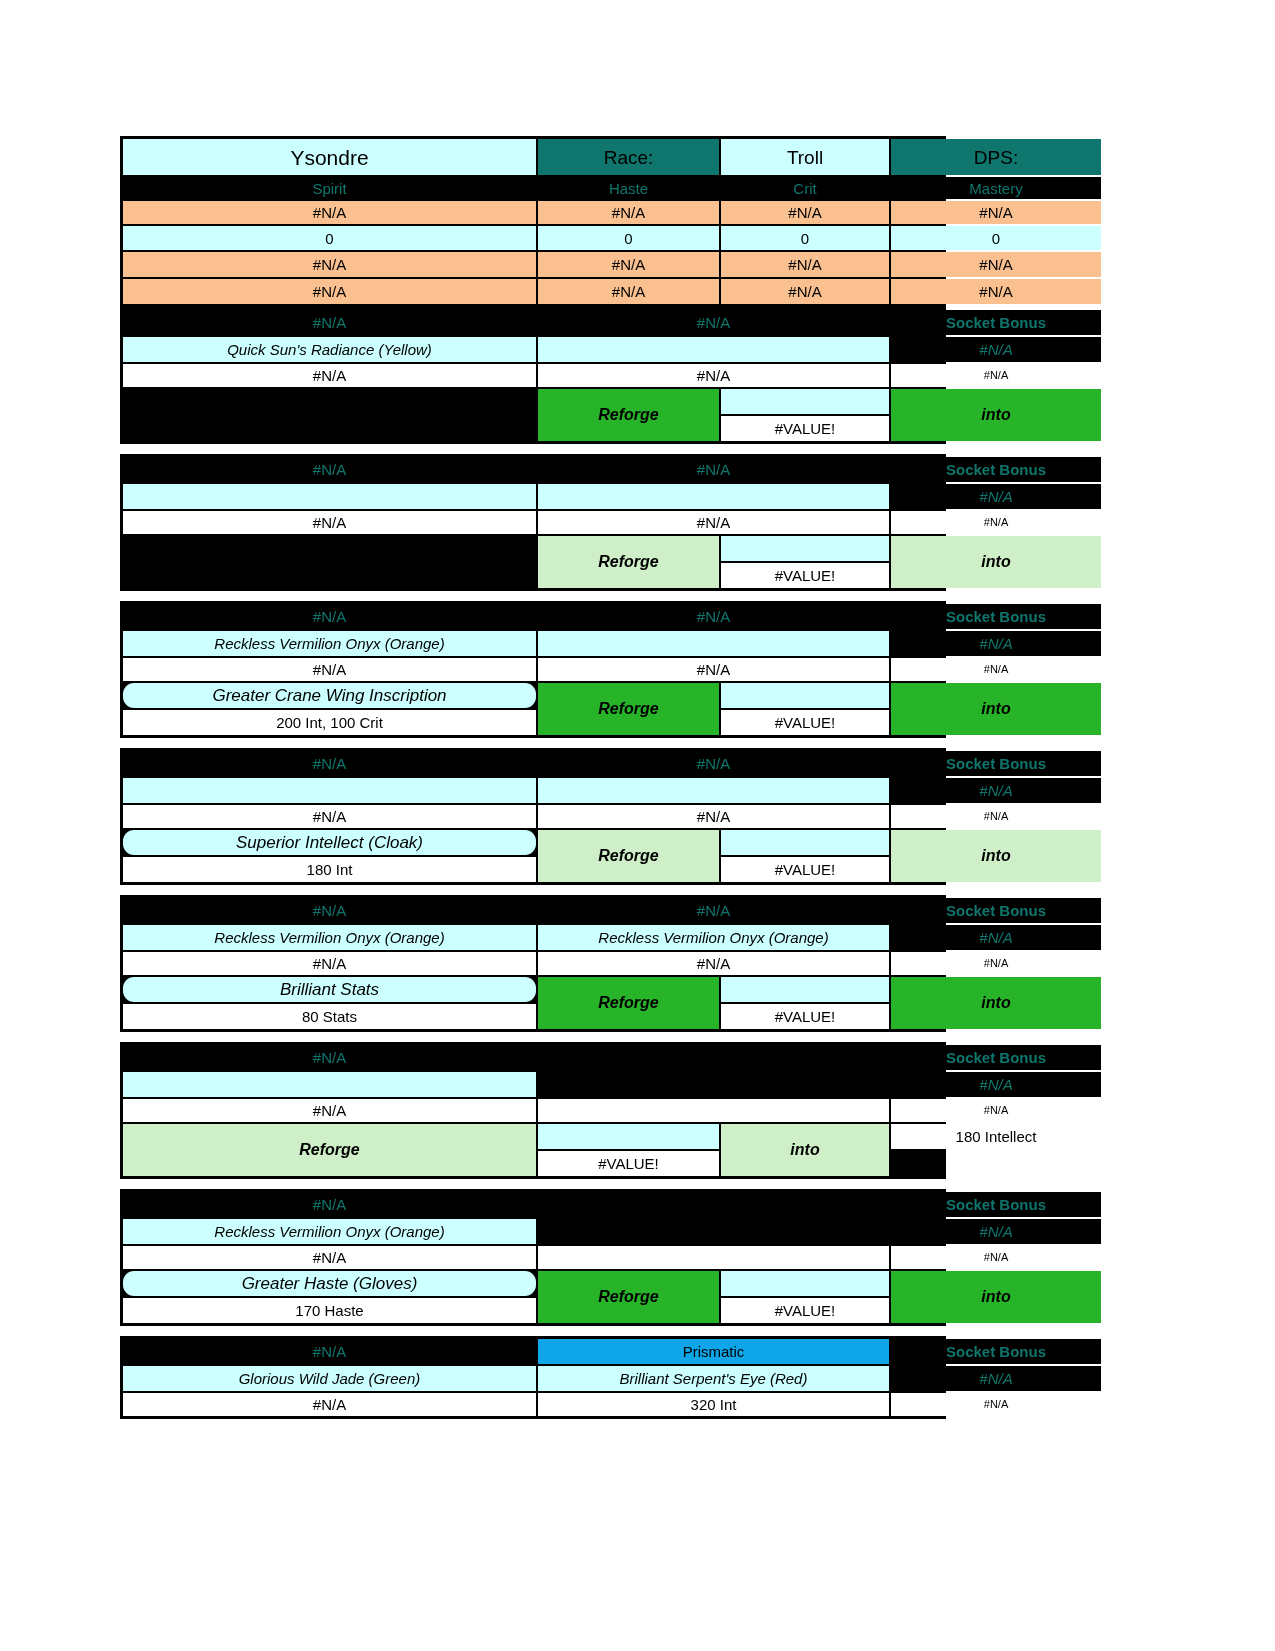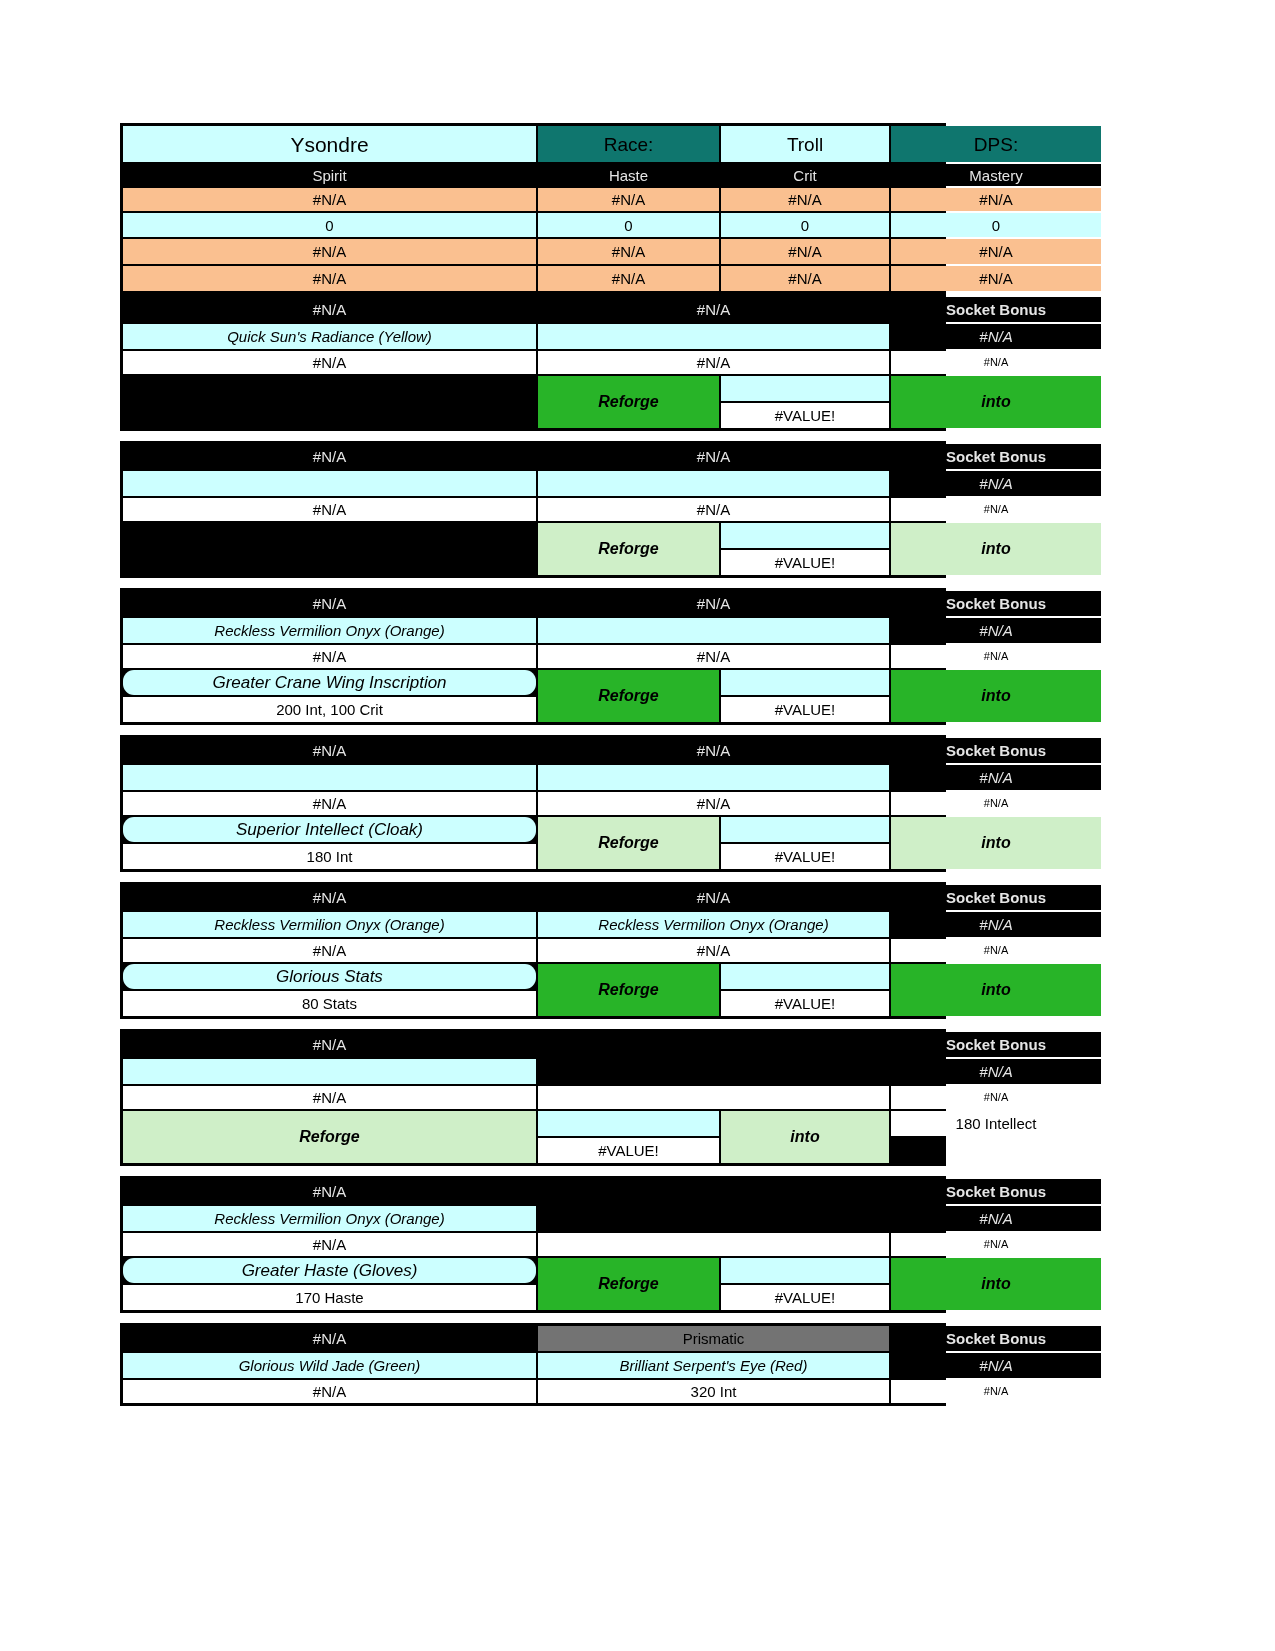--- a/index.html
+++ b/index.html
@@ -1,38 +1,38 @@
 <!DOCTYPE html>
 <html><head>
 <meta charset="utf-8">
 <style>
   html,body{margin:0;padding:0;}
   body{
     width:1275px;height:1651px;background:#ffffff;position:relative;
     font-family:"Liberation Sans", sans-serif;color:#000;
   }
-  .sheet{position:absolute;left:120px;top:123px;width:826px;}
+  .sheet{position:absolute;left:120px;top:136px;width:826px;}
   .grid{
     display:grid;
     grid-template-columns:413px 181px 168px 210px;
     gap:2px;background:#000;border:3px solid #000;
     margin-bottom:10px;
   }
   .top-grid{grid-template-rows:36px 22px 23px 24px 25px 25px;margin-bottom:0;}
   .block-grid{grid-template-rows:25px 25px 23px 25px 25px;}
   .block-grid.short{grid-template-rows:25px 25px 23px;}
   .cell{
     display:flex;align-items:center;justify-content:center;
     font-size:15px;line-height:1;background:#fff;overflow:hidden;white-space:nowrap;
   }
   .c-cyan{background:#CCFFFF;}
   .c-yellow{background:#0f766e;}
   .c-orange{background:#FAC090;}
-  .c-black{background:#000;color:#e5e5e5;}
-  .c-gray{background:#737373;}
+  .c-black{background:#000;color:#0f766e;}
+  .c-gray{background:#0ea5e9;}
   .c-bright{background:#28B428;}
   .c-pale{background:#CFEFC8;}
   .span2{grid-column:span 2;}
   .rspan2{grid-row:span 2;font-style:italic;}
   .italic{font-style:italic;}
   .bold{font-weight:bold;}
   .small{font-size:11px;}
   .title{font-size:21px;}
   .hdr{font-size:19px;}
   .ench{font-size:17px;border-radius:11px;}
@@ -163,21 +163,21 @@
     <div class="cell c-black bold">Socket Bonus</div>
 
     <div class="cell c-cyan italic">Reckless Vermilion Onyx (Orange)</div>
     <div class="cell c-cyan italic span2">Reckless Vermilion Onyx (Orange)</div>
     <div class="cell c-black italic">#N/A</div>
 
     <div class="cell">#N/A</div>
     <div class="cell span2">#N/A</div>
     <div class="cell small">#N/A</div>
 
-    <div class="cell c-cyan italic ench">Glorious Stats</div>
+    <div class="cell c-cyan italic ench">Brilliant Stats</div>
     <div class="cell c-bright btn rspan2">Reforge</div>
     <div class="cell c-cyan"></div>
     <div class="cell c-bright btn rspan2">into</div>
     <div class="cell">80 Stats</div>
     <div class="cell">#VALUE!</div>
   </div>
 
   <div class="grid block-grid">
     <div class="cell c-black">#N/A</div>
     <div class="cell c-black span2"></div>

